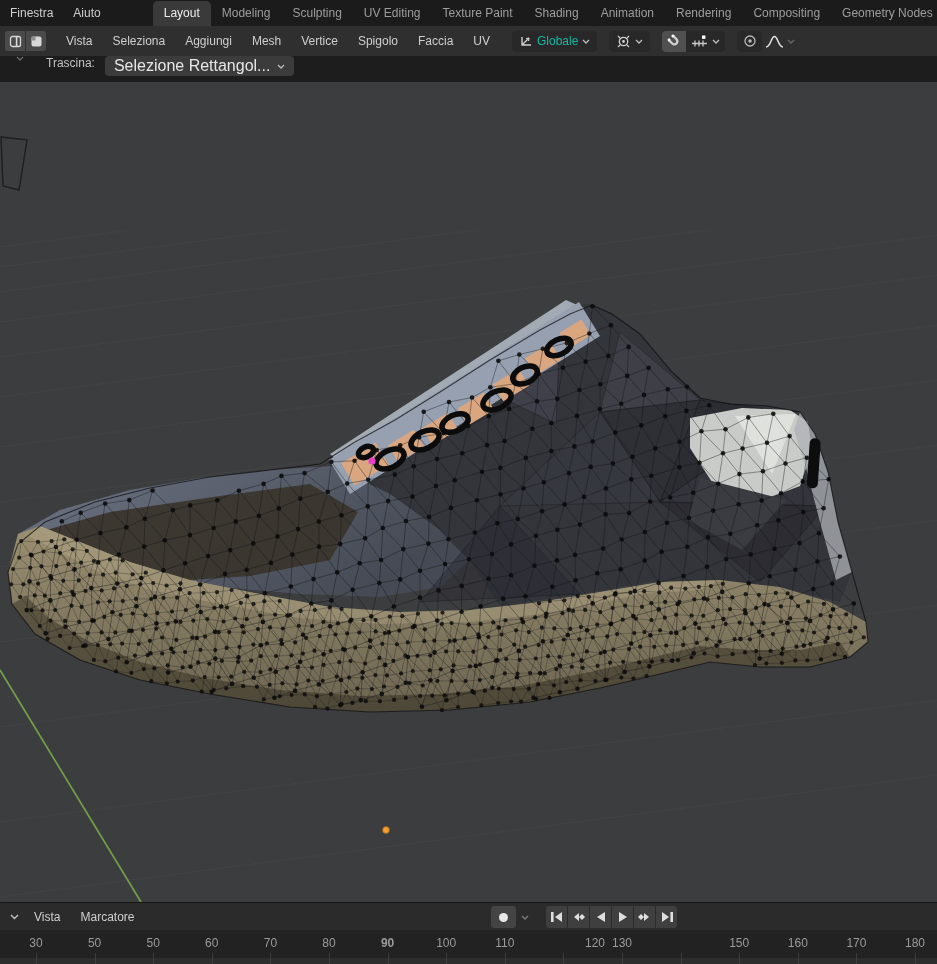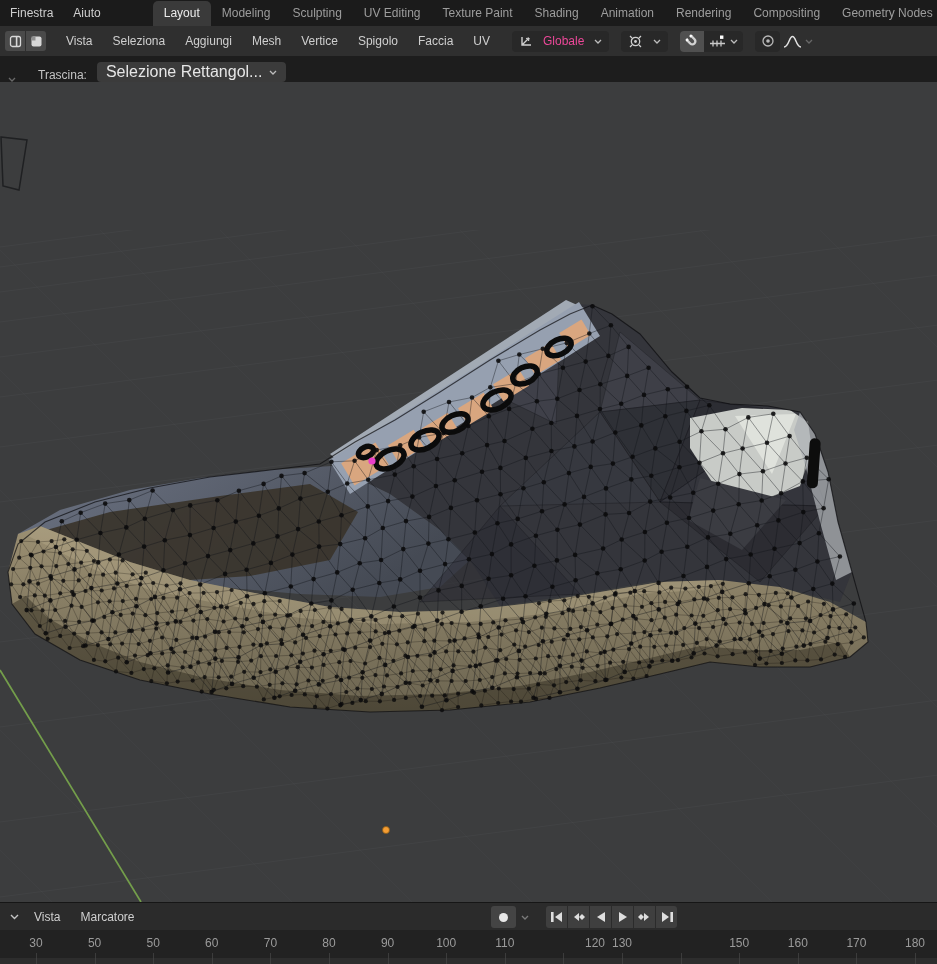--- a/index.html
+++ b/index.html
@@ -11,28 +11,28 @@
   .menu-item{padding:0 10px;color:#cfcfcf;white-space:nowrap;}
   .tabs{display:flex;align-items:flex-end;margin-left:10px;}
   .tab{padding:5px 11px 6px;color:var(--tab-text);border-radius:5px 5px 0 0;white-space:nowrap;}
   .tab.active{background:var(--tab-active-bg);color:var(--tab-active-text);}
   
   .header2{height:30px;background:var(--header-bg);display:flex;align-items:center;padding:0 5px;}
   .selbtn{width:20px;height:20px;background:#4a4a4a;border:none;display:flex;align-items:center;justify-content:center;padding:0;}
   .selbtn.first{border-radius:3px 0 0 3px;margin-right:1px;}
   .selbtn.last{border-radius:0 3px 3px 0;}
   .hmenus{margin-left:10px;}
-  .pill{display:flex;align-items:center;gap:10px;background:var(--widget-bg);border-radius:4px;height:21px;padding:0 7px;margin-left:12px;color:#ec4899;white-space:nowrap;}
+  .pill{display:flex;align-items:center;gap:4px;background:var(--widget-bg);border-radius:4px;height:21px;padding:0 7px;margin-left:12px;color:#14b8a6;white-space:nowrap;}
   .snapgroup{display:flex;margin-left:12px;background:var(--widget-bg);border-radius:4px;height:21px;overflow:hidden;align-items:stretch;}
   .snapseg{display:flex;align-items:center;padding:0 5px;gap:4px;}
   .snapseg.on{background:#505050;}
   .propgroup{display:flex;align-items:center;margin-left:12px;gap:3px;}
   .iconbtn{width:25px;height:21px;background:var(--widget-bg);border-radius:4px;display:flex;align-items:center;justify-content:center;}
   
-  .tools{height:26px;background:var(--tools-bg);display:flex;align-items:flex-end;padding-left:8px;gap:10px;color:#c3c3c3;position:relative;}
+  .tools{height:26px;background:var(--tools-bg);display:flex;align-items:flex-start;padding-left:16px;gap:10px;color:#c3c3c3;position:relative;}
   .tools .stub{width:14px;display:flex;justify-content:flex-start;opacity:.7;}
   .drag-label{margin-left:6px;}
   .dropdown{display:flex;align-items:center;gap:7px;background:var(--dropdown-bg);border:none;border-radius:4px;height:20px;padding:0 9px;color:#e6e6e6;font-size:16px;font-family:inherit;}
   
   .viewport{position:relative;height:820px;background:var(--viewport-bg);overflow:hidden;}
   .viewport svg{position:absolute;left:0;top:0;}
   
   .tl-header{height:28px;background:var(--timeline-header-bg);display:flex;align-items:center;position:relative;padding:0 4px;border-top:1px solid #161616;box-sizing:border-box;}
   .tlchev{width:20px;height:20px;display:flex;align-items:center;justify-content:center;background:transparent;border:none;padding:0;}
   .playback{position:absolute;left:491px;top:3px;display:flex;align-items:center;}
@@ -1136,21 +1136,21 @@
     <span class="frame-label" style="left: 94.6px;">50</span>
     <div class="tick" style="left: 94.6px;"></div>
     <span class="frame-label" style="left: 153.2px;">50</span>
     <div class="tick" style="left: 153.2px;"></div>
     <span class="frame-label" style="left: 211.8px;">60</span>
     <div class="tick" style="left: 211.8px;"></div>
     <span class="frame-label" style="left: 270.4px;">70</span>
     <div class="tick" style="left: 270.4px;"></div>
     <span class="frame-label" style="left: 329px;">80</span>
     <div class="tick" style="left: 329px;"></div>
-    <span class="frame-label" style="left: 387.6px;">90</span>
+    <span class="frame-label" style="left: 387.6px; font-weight: bold;">90</span>
     <div class="tick" style="left: 387.6px;"></div>
     <span class="frame-label" style="left: 446.2px;">100</span>
     <div class="tick" style="left: 446.2px;"></div>
     <span class="frame-label" style="left: 504.8px;">110</span>
     <div class="tick" style="left: 504.8px;"></div>
     <span class="frame-label" style="left: 595px;">120</span>
     <div class="tick" style="left: 563.4px;"></div>
     <span class="frame-label" style="left: 622px;">130</span>
     <div class="tick" style="left: 622px;"></div>
     <span class="frame-label" style="left: 673px; margin-top: 28px;">140</span>

